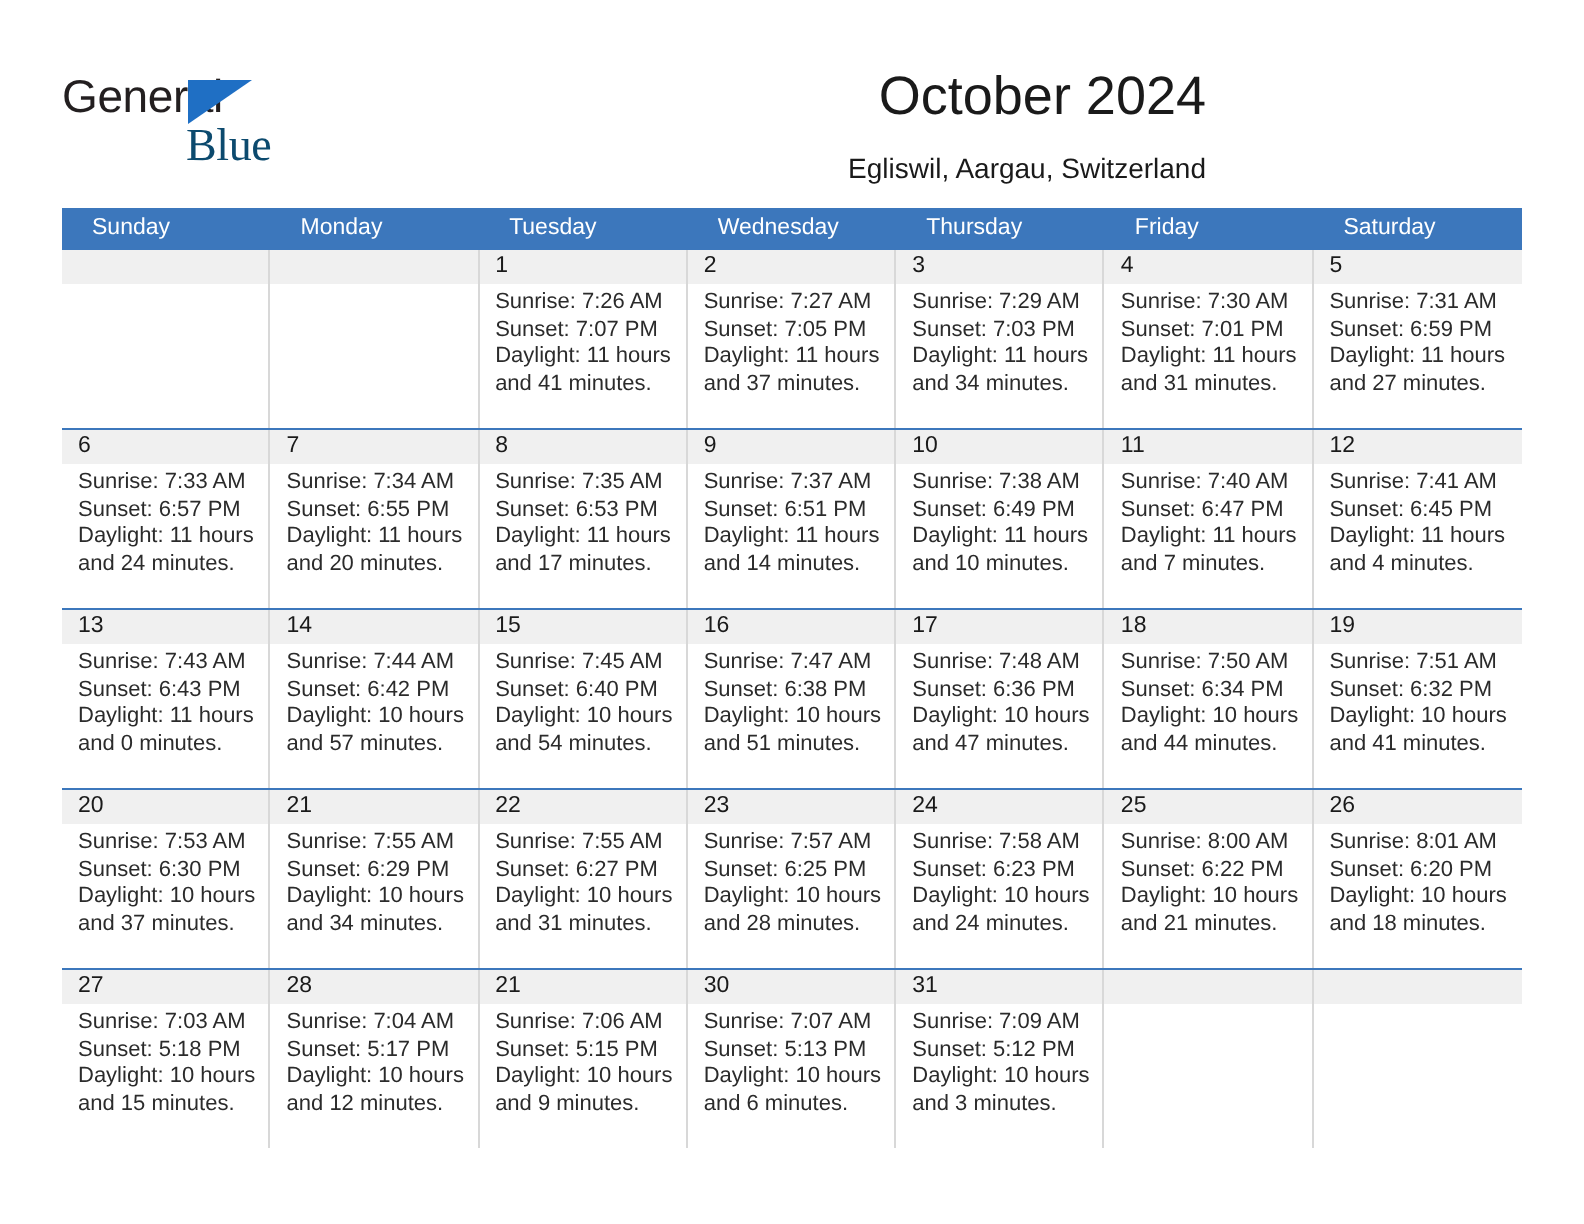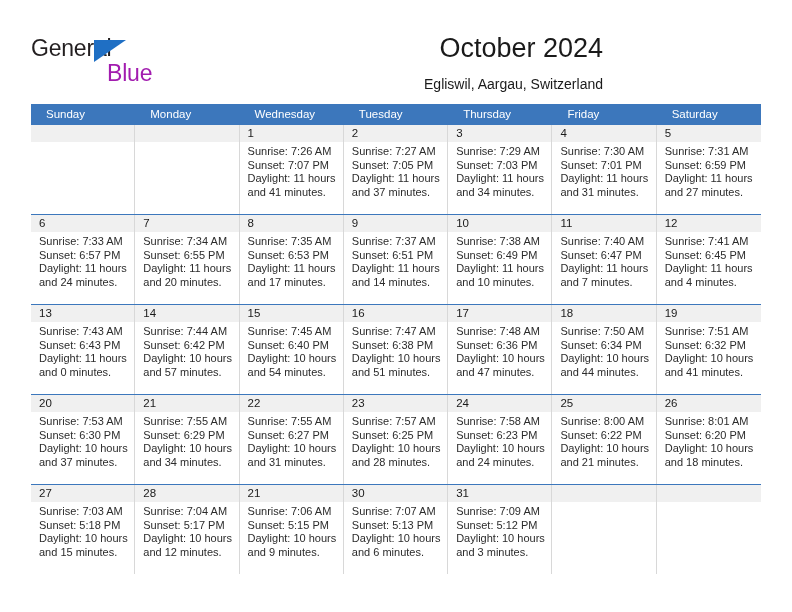--- a/index.html
+++ b/index.html
@@ -38,26 +38,26 @@
   }
   .logo-flag {
     position: absolute;
     left: 63px; top: 6px;
     width: 0; height: 0;
     border-left: 32px solid #1f6fc4;
     border-bottom: 22px solid transparent;
   }
   .logo-blue {
     position: absolute;
-    left: 76px; top: 25px;
+    left: 62px; top: 25px;
     font-size: 23px;
-    color: #a21caf;
+    color: #0c4a6e;
     line-height: 28px;
     letter-spacing: -0.2px;
-    font-family: Liberation Sans, sans-serif;
+    font-family: Liberation Serif, serif;
   }
 
   .title {
     position: absolute;
     right: 33px; top: 32px;
     font-size: 27px;
     color: #1a1a1a;
     text-align: center;
     line-height: 32px;
     white-space: nowrap;
@@ -142,22 +142,22 @@
     <div class="title">October 2024</div>
     <div class="subtitle">Egliswil, Aargau, Switzerland</div>
 
   </div>
 
   <div class="cal">
 
     <div class="dow-row">
       <div class="dow">Sunday</div>
       <div class="dow">Monday</div>
+      <div class="dow">Tuesday</div>
       <div class="dow">Wednesday</div>
-      <div class="dow">Tuesday</div>
       <div class="dow">Thursday</div>
       <div class="dow">Friday</div>
       <div class="dow">Saturday</div>
     </div>
 
     <div id="weeks-host">
         <div class="week">
           <div class="cell empty">
             <div class="daynum"></div>
           </div>

